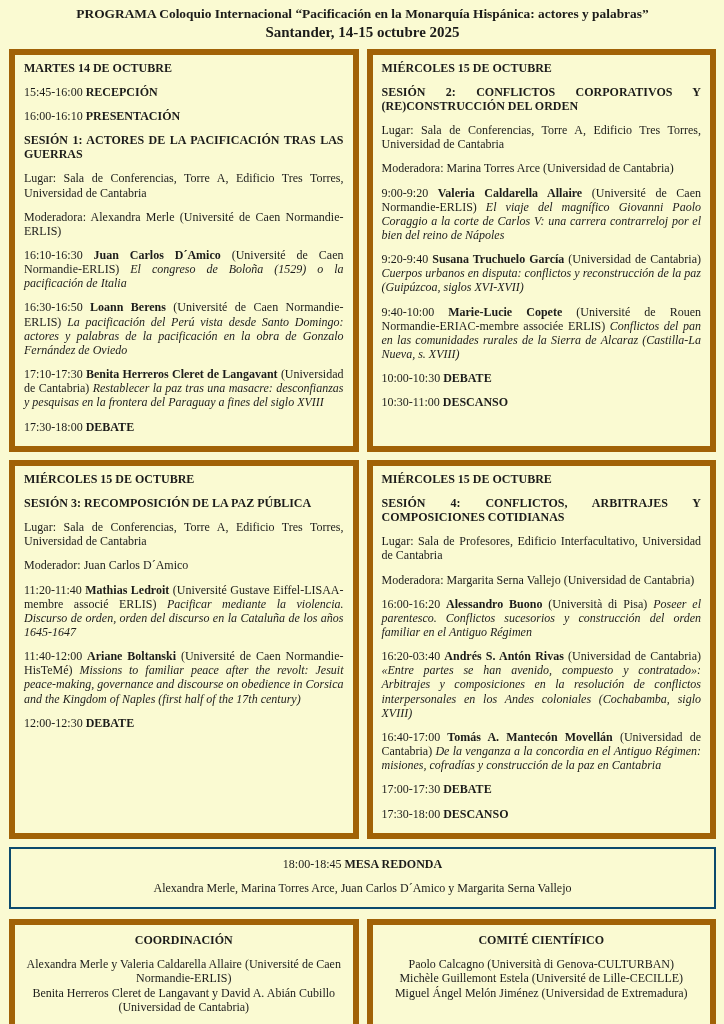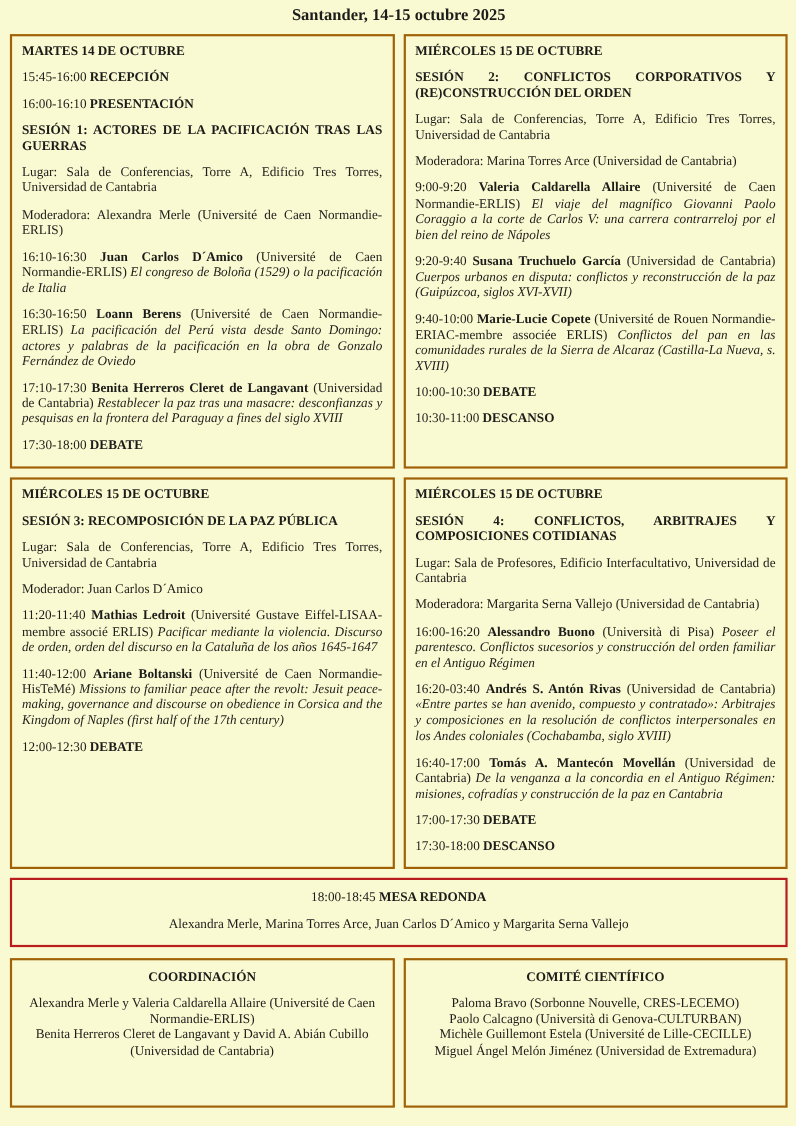--- a/index.html
+++ b/index.html
@@ -35,56 +35,57 @@
     margin: 0 0 6px;
   }
   .row {
     display: flex;
     gap: 8px;
     margin-bottom: 8px;
     align-items: stretch;
   }
   .col { flex: 1; display: flex; }
   .box {
-    border: 2px solid #a16207;
+    border: 6px solid #a16207;
     box-sizing: border-box;
     width: 100%;
     padding: 6px 9px 2px;
     background: #FAFAD2;
   }
   .row1 .box { min-height: 392px; }
   .row2 .box { min-height: 348px; }
   .p {
     margin: 0 0 10px;
     font-size: 12px;
     line-height: 1.18;
   }
   .justify { text-align: justify; }
   .bold { font-weight: bold; }
   .center { text-align: center; }
   .day { font-weight: bold; }
   .session-title { font-weight: bold; text-align: justify; }
   .entry { text-align: justify; }
   .entry i { font-style: italic; }
   .mesa-box {
-    border: 2px solid #b91c1c;
+    border: 2px solid #0c4a6e;
     box-sizing: border-box;
     padding: 8px 10px 2px;
     margin-bottom: 10px;
     min-height: 58px;
   }
   .info-box { padding-top: 8px; min-height: 136px; }
   .info-line { font-size: 12px; line-height: 1.21; text-align: center; margin: 0; }
   .heading-gap { margin-bottom: 9px; }
 </style>
 </head>
 <body>
 
 <div class="page">
 
+  <div class="doc-title">PROGRAMA Coloquio Internacional “Pacificación en la Monarquía Hispánica: actores y palabras”</div>
   <div class="doc-subtitle">Santander, 14-15 octubre 2025</div>
 
   <div class="row row1">
 
     <div class="col">
         <div class="box">
       <p class="p day">MARTES 14 DE OCTUBRE</p>
       <p class="p"><span>15:45-16:00</span> <b>RECEPCIÓN</b></p>
       <p class="p"><span>16:00-16:10</span> <b>PRESENTACIÓN</b></p>
       <p class="p session-title">SESIÓN 1: ACTORES DE LA PACIFICACIÓN TRAS LAS GUERRAS</p>
@@ -155,21 +156,20 @@
       <div class="info-line bold heading-gap">COORDINACIÓN</div>
       <div class="info-line">Alexandra Merle y Valeria Caldarella Allaire (Université de Caen Normandie-ERLIS)</div>
       <div class="info-line">Benita Herreros Cleret de Langavant y David A. Abián Cubillo (Universidad de Cantabria)</div>
 
     </div>
       </div>
 
     <div class="col">
         <div class="box info-box">
       <div class="info-line bold heading-gap">COMITÉ CIENTÍFICO</div>
-      <div class="info-line">Paloma Bravo (Sorbonne Nouvelle, CRES-LECEMO)</div>
       <div class="info-line">Paolo Calcagno (Università di Genova-CULTURBAN)</div>
       <div class="info-line">Michèle Guillemont Estela (Université de Lille-CECILLE)</div>
       <div class="info-line">Miguel Ángel Melón Jiménez (Universidad de Extremadura)</div>
 
     </div>
       </div>
 
   </div>
 
 </div>

